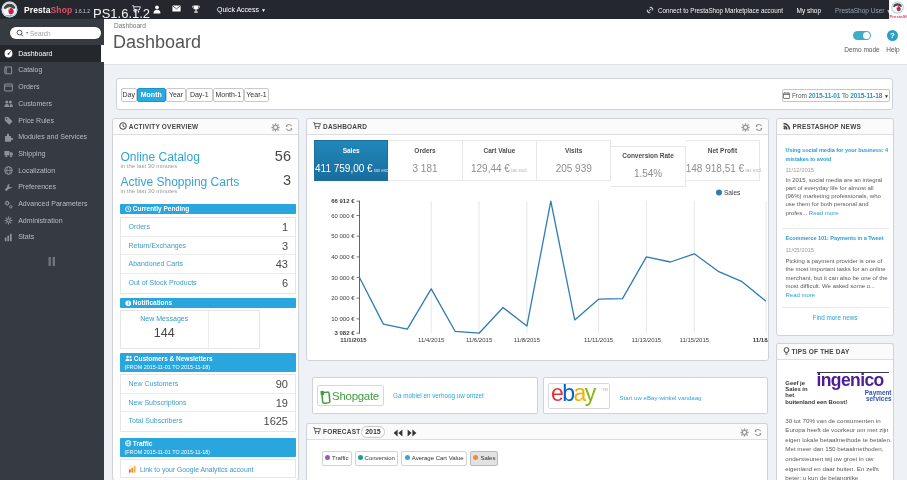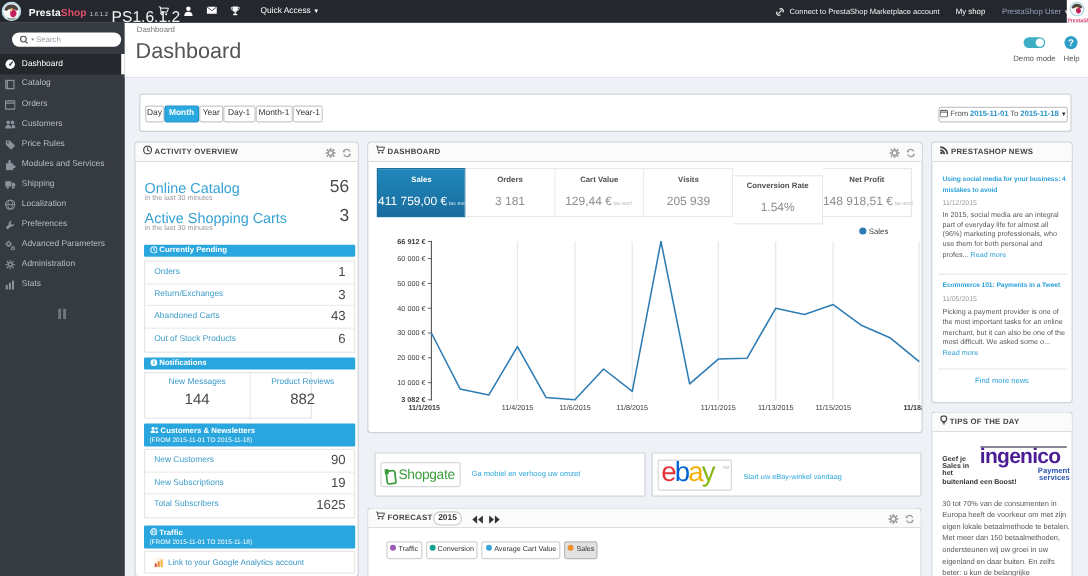--- a/index.html
+++ b/index.html
@@ -257,24 +257,20 @@
       </div>
       <div class="bluebar" style="left:7px;top:179.9px;width:176px;height:9.5px;font-size:6.5px;font-weight:bold;line-height:9.5px;padding-left:4.5px;"><svg width="6.5" height="6.5" viewBox="0 0 8 8" style="display:inline-block;vertical-align:-1px;">
           <circle cx="4" cy="4" r="3.5" fill="#fff"></circle>
           <rect x="3.5" y="3.3" width="1.1" height="2.5" fill="#29a4dc"></rect>
           <rect x="3.5" y="1.7" width="1.1" height="1.1" fill="#29a4dc"></rect>
         </svg> Notifications</div>
       <div class="rowsbox" style="left:7px;top:191.4px;width:140px;height:39px;">
         <div style="position:absolute;left:0;top:0;width:87.5px;height:39px;border-right:1px solid #ececec;text-align:center;">
           <div style="font-size:7px;color:#3a98c8;margin-top:4.5px;">New Messages</div>
           <div style="font-size:12.5px;color:#474747;margin-top:3.5px;">144</div>
-        </div>
-        <div style="position:absolute;left:87.5px;top:0;width:87.5px;height:39px;text-align:center;">
-          <div style="font-size:7px;color:#3a98c8;margin-top:4.5px;">Product Reviews</div>
-          <div style="font-size:12.5px;color:#474747;margin-top:3.5px;">882</div>
         </div>
       </div>
       <div class="bluebar" style="left:7px;top:234.2px;width:176px;height:19.3px;font-size:6.5px;font-weight:bold;padding:2.2px 0 0 4.5px;line-height:8px;"><svg width="7.5" height="6.5" viewBox="0 0 9 8" style="display:inline-block;vertical-align:-1px;">
           <circle cx="3" cy="2.4" r="1.6" fill="#fff"></circle>
           <path d="M0.4 7.4 Q0.4 4.3 3 4.3 Q5.6 4.3 5.6 7.4 Z" fill="#fff"></path>
           <circle cx="6.6" cy="2.6" r="1.3" fill="#fff"></circle>
           <path d="M5.9 7.3 Q6.2 4.6 7 4.6 Q8.6 4.6 8.6 7.3 Z" fill="#fff"></path>
         </svg> Customers &amp; Newsletters<br><span style="font-weight:normal;font-size:5.4px;">(FROM 2015-11-01 TO 2015-11-18)</span></div>
       <div class="rowsbox" style="left:7px;top:255.5px;width:176px;">
         <div class="arow">

